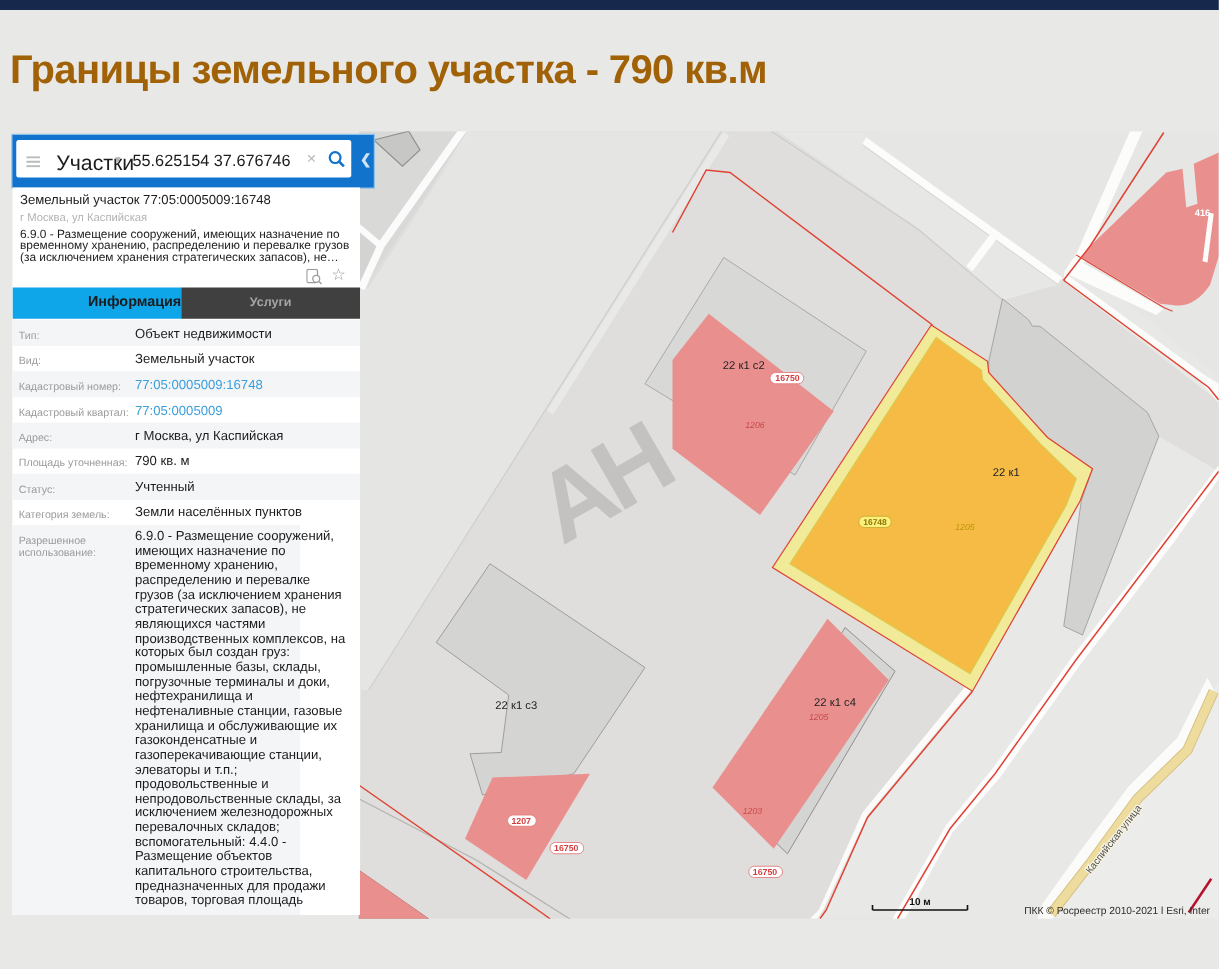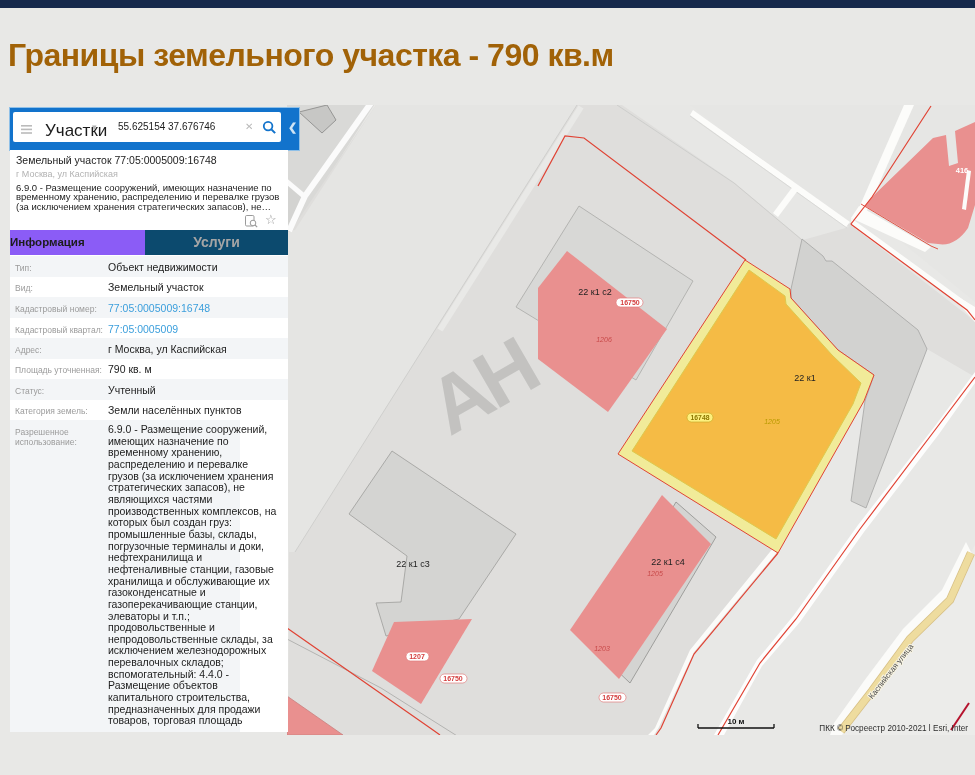--- a/index.html
+++ b/index.html
@@ -177,21 +177,21 @@
         <rect x="0" y="0" width="11" height="1.6"></rect>
         <rect x="0" y="3.6" width="11" height="1.6"></rect>
         <rect x="0" y="7.2" width="11" height="1.6"></rect>
       </g>
     </svg>
 
   <div class="abs" style="left:35px;top:13px;font-size:17px;color:#1c1c1c">Участки</div>
 
   <div class="abs" style="left:82px;top:14px;font-size:9px;color:#b0b0b0">▾</div>
 
-  <div class="abs" style="left:108px;top:13px;font-size:10px;color:#1c1c1c">55.625154 37.676746</div>
+  <div class="abs" style="left:96px;top:13px;font-size:13px;color:#1c1c1c">55.625154 37.676746</div>
 
   <div class="abs" style="left:235px;top:13px;font-size:10px;color:#b9b9b9">✕</div>
 
   <svg class="abs" style="left:252px;top:12px" width="15" height="15" viewBox="0 0 16 16">
       <circle cx="6.5" cy="6.5" r="4.6" fill="none" stroke="#1273cc" stroke-width="1.9"></circle>
       <line x1="10" y1="10" x2="14" y2="14" stroke="#1273cc" stroke-width="2.2"></line>
     </svg>
 
   <div class="abs" style="left:278px;top:13px;font-size:11px;font-weight:bold;color:#cfe4f5">❮</div>
 </div>
@@ -208,23 +208,23 @@
   <svg class="abs" style="left:235px;top:65px" width="13" height="13" viewBox="0 0 13 13">
       <rect x="0.5" y="0.5" width="8.5" height="10.5" rx="1.2" fill="none" stroke="#9a9a9a" stroke-width="1"></rect>
       <circle cx="8" cy="8" r="2.8" fill="#fff" stroke="#9a9a9a" stroke-width="1"></circle>
       <line x1="10" y1="10" x2="12.2" y2="12.2" stroke="#9a9a9a" stroke-width="1.1"></line>
     </svg>
 
   <div class="abs" style="left:255px;top:62px;font-size:13px;color:#9a9a9a">☆</div>
 
   <div class="abs" style="left:0;top:80px;width:278px;height:25px">
 
-    <div class="abs" style="left:0;top:0;width:135px;height:25px;background:#8b5cf6;font-size:11.5px;font-weight:bold;color:#1c1c1c;text-align:left;line-height:25px">Информация</div>
-
-    <div class="abs" style="left:135px;top:0;width:143px;height:25px;background:#0c4a6e;font-size:14px;font-weight:bold;color:#a5a5a5;text-align:center;line-height:25px">Услуги</div>
+    <div class="abs" style="left:0;top:0;width:135px;height:25px;background:#0ea5e9;font-size:11.5px;font-weight:bold;color:#1c1c1c;text-align:right;line-height:25px">Информация</div>
+
+    <div class="abs" style="left:135px;top:0;width:143px;height:25px;background:#404040;font-size:10px;font-weight:bold;color:#a5a5a5;text-align:center;line-height:25px">Услуги</div>
   </div>
 
   <div class="abs" style="left:0;top:106px;width:278px">
 
     <div class="abs row" style="top:0px;background:#f3f5f7">
         <span class="lab">Тип:</span>
         <span class="val">Объект недвижимости</span>
       </div>
 
     <div class="abs row" style="top:20.5px">

